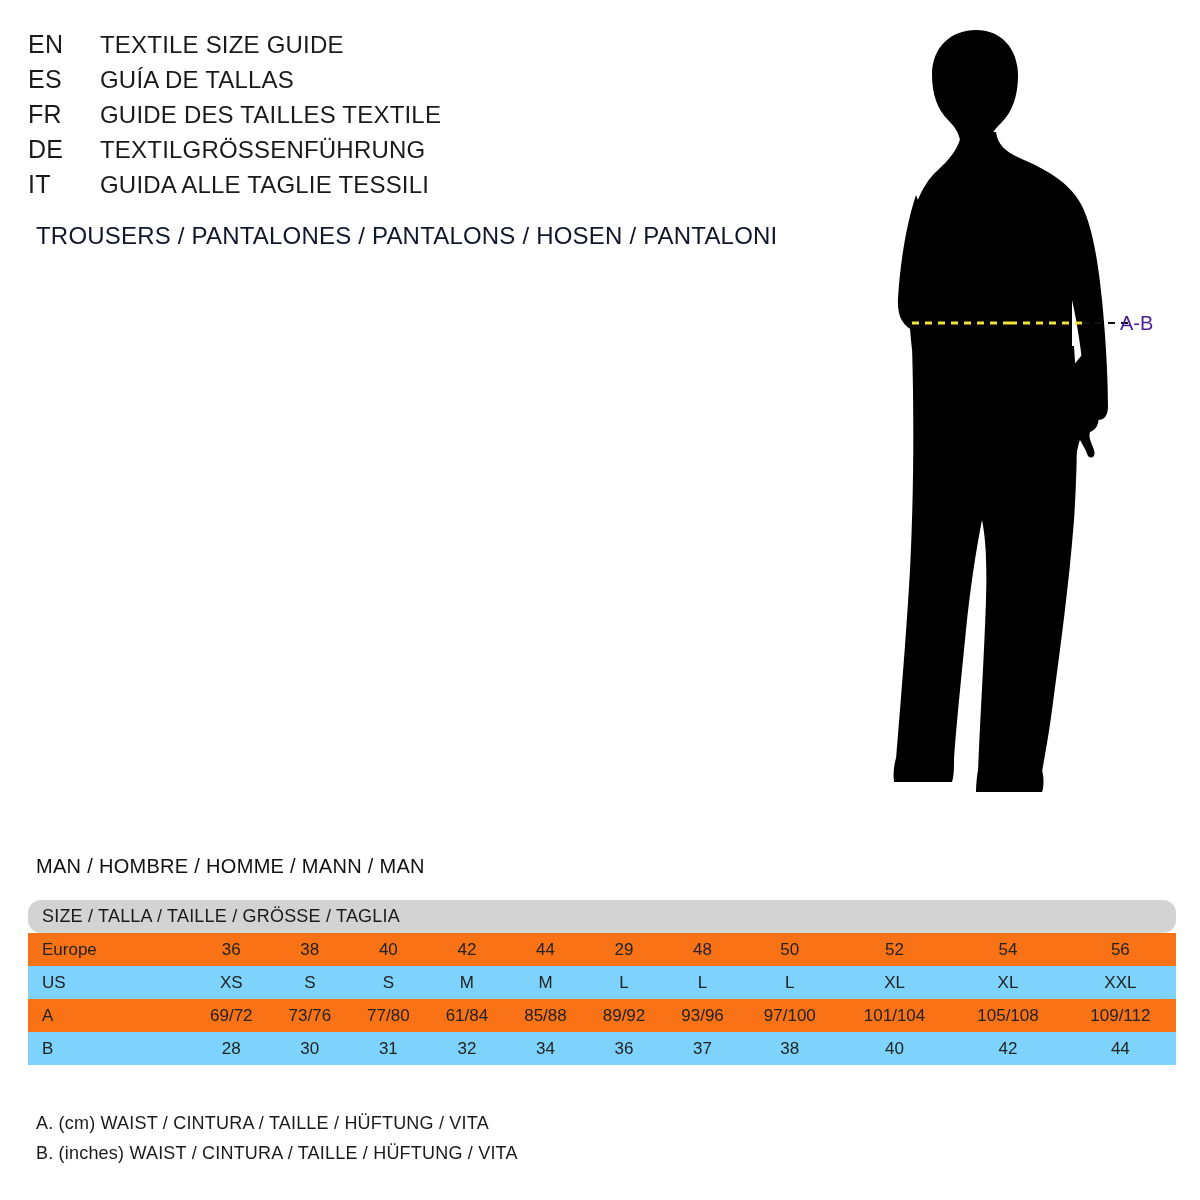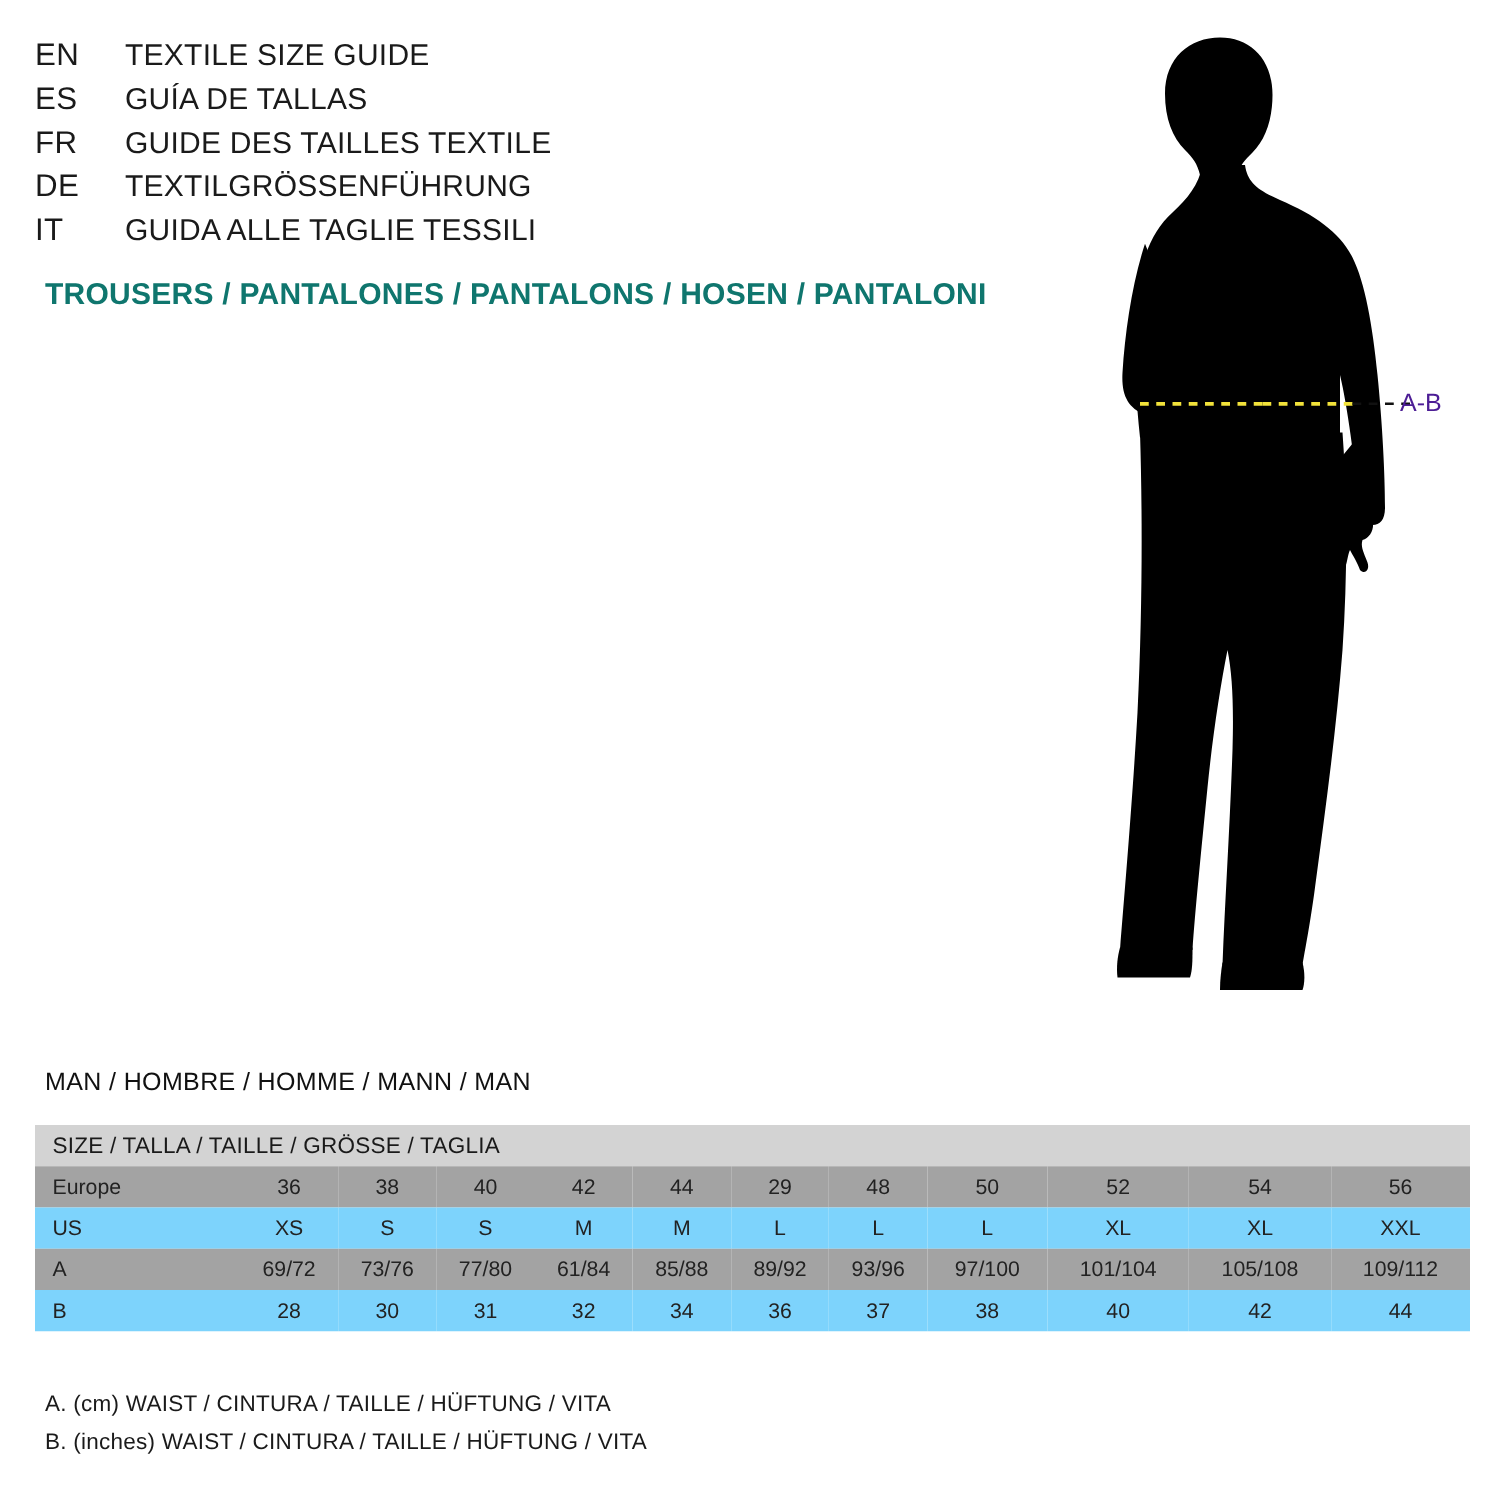--- a/index.html
+++ b/index.html
@@ -37,23 +37,23 @@
   .lang-title {
     font-size: 24px;
     color: #1a1a1a;
     letter-spacing: 0.2px;
   }
   .trousers-line {
     position: absolute;
     top: 222px;
     left: 36px;
     font-size: 24px;
-    font-weight: bold;
-    letter-spacing: 0.2px;
-    color: #0f766e;
+    font-weight: normal;
+    letter-spacing: 0.2px;
+    color: #0f172a;
   }
 
   
   .figure-wrap {
     position: absolute;
     top: 20px;
     left: 820px;
     width: 360px;
     height: 780px;
   }
@@ -95,23 +95,24 @@
   }
   .size-table tr.header-row {
     background: #d3d3d3;
   }
   .size-table tr.header-row th {
     text-align: left;
     padding-left: 14px;
     font-size: 18px;
     color: #1a1a1a;
     letter-spacing: 0.2px;
+    border-radius: 13px;
   }
   .size-table tr.shaded {
-    background: #a3a3a3;
+    background: #f97316;
     padding-left: 12px;
   }
   .size-table tr.plain {
     background: #7dd3fc;
   }
   .size-table td.rowlabel {
     text-align: left;
     padding-left: 14px;
     width: 150px;
     color: #222;

